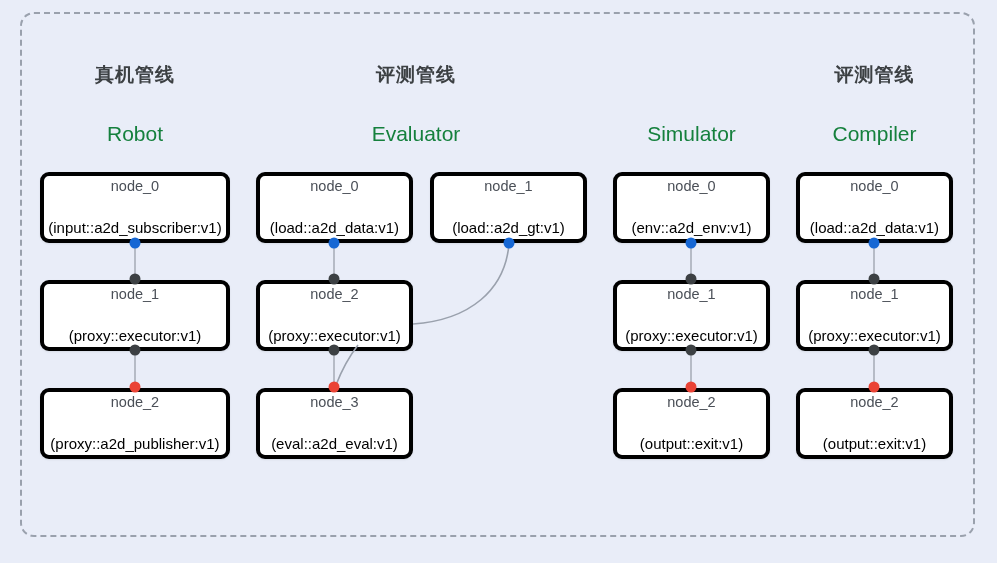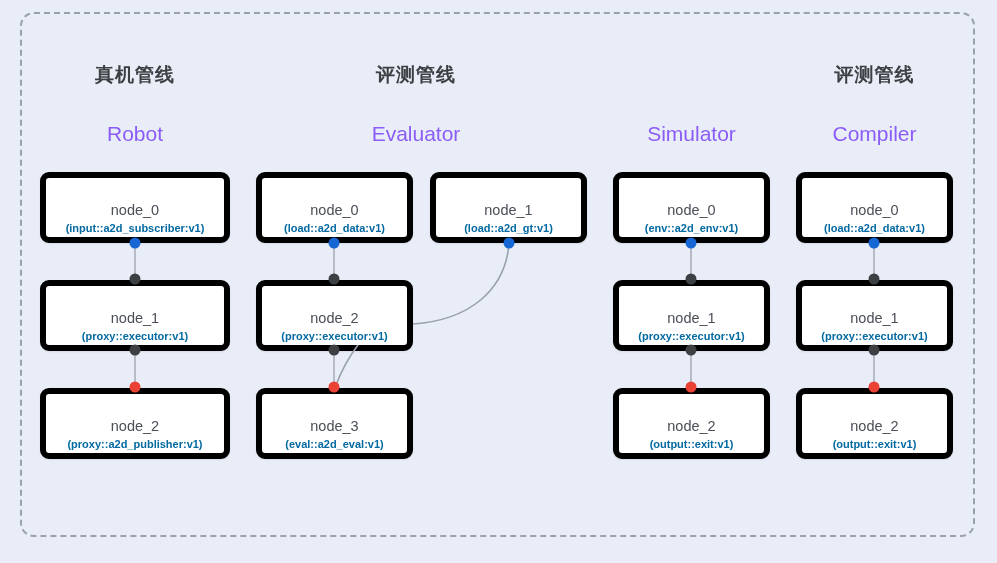--- a/index.html
+++ b/index.html
@@ -32,49 +32,48 @@
     letter-spacing:1px;
     white-space:nowrap;
     left:0;right:0;
     top:62px;
   }
   .col-subtitle{
     position:absolute;
     text-align:center;
     font-size:21px;
     font-weight:normal;
-    color:#8b5cf6;
+    color:#15803d;
     white-space:nowrap;
     left:0;right:0;
     top:122px;
   }
 
   .card{
     position:absolute;
     box-sizing:border-box;
     background:#ffffff;
-    border:6px solid #000000;
+    border:4px solid #000000;
     border-radius:9px;
     box-shadow:0 1px 2px rgba(60,64,67,.10);
     display:flex;
     flex-direction:column;
     align-items:center;
-    justify-content:flex-end;
+    justify-content:space-between;
   }
   .card .node-id{
     font-size:14.5px;
     color:#4a4f57;
     line-height:1.45;
   }
   .card .node-type{
-    font-size:11px;
-    color:#0369a1;
+    font-size:15px;
+    color:#000000;
     line-height:1.45;
     white-space:nowrap;
-    font-weight:bold;
   }
 
   .port{
     position:absolute;
     width:11px;height:11px;
     border-radius:50%;
     transform:translate(-50%,-50%);
     z-index:5;
   }
   .port-out{background:#1667d4;}

